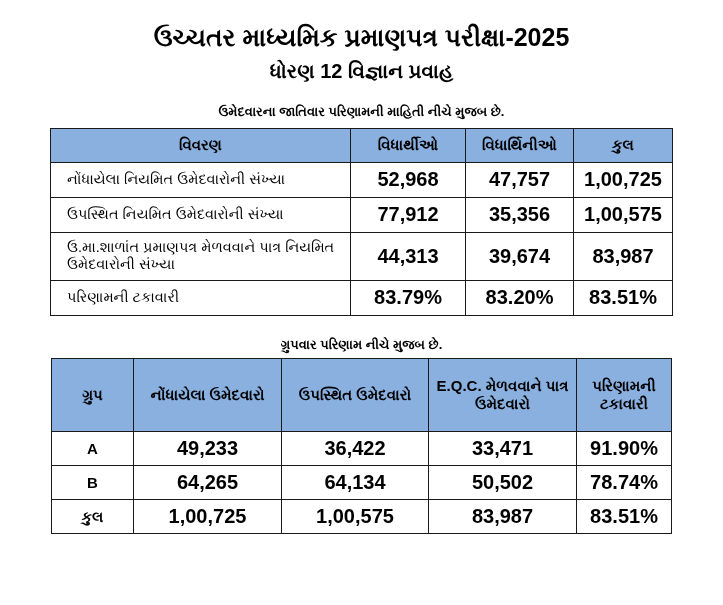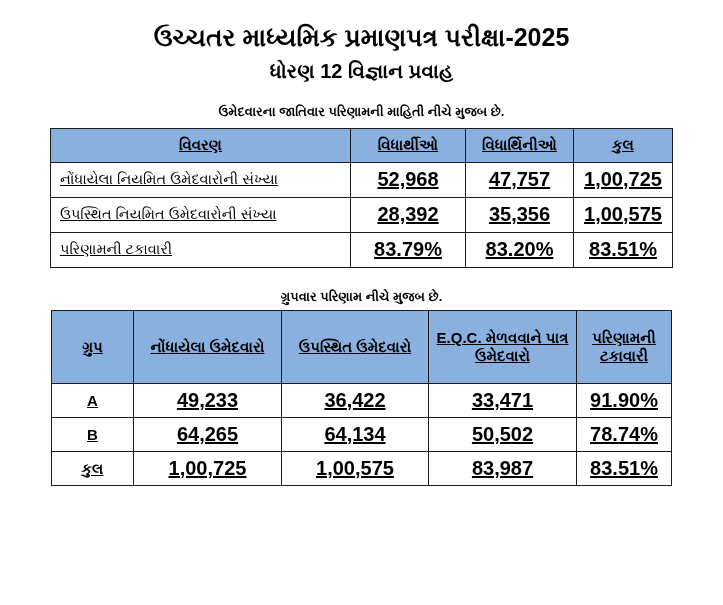--- a/index.html
+++ b/index.html
@@ -46,21 +46,20 @@
     margin: 0;
   }
   .heading-1 { padding-top: 23px; padding-bottom: 9px; }
   .heading-2 { padding-top: 22px; padding-bottom: 6px; }
 
   table.data-table {
     border-collapse: collapse;
     table-layout: fixed;
     margin: 0 auto;
     background: #0ea5e9;
-    text-decoration: underline;
   }
   table.data-table td, table.data-table th {
     border: 1px solid #1a1a1a;
     padding: 0 6px;
     font-size: 20px;
     font-weight: bold;
     vertical-align: middle;
     line-height: 1.18;
     background: #ffffff;
   }
@@ -70,21 +69,21 @@
     font-size: 15px;
   }
   
   #table-caste { width: 622px; }
   #table-caste col.c0 { width: 300px; }
   #table-caste col.c1 { width: 115px; }
   #table-caste col.c2 { width: 108px; }
   #table-caste col.c3 { width: 99px; }
   #table-caste tbody td.label-cell {
     text-align: left;
-    padding-left: 9px;
+    padding-left: 16px;
     font-weight: normal;
     font-size: 14.5px;
   }
   #table-caste tbody td.num-cell {
     text-align: center;
   }
   #table-caste thead th { height: 33px; }
   #table-caste tbody tr.r-tall td { height: 47px; }
   #table-caste tbody tr.r-std td { height: 34px; }
 
@@ -126,23 +125,29 @@
     </thead>
     <tbody>
       <tr class="r-std">
         <td class="label-cell">નોંધાયેલા નિયમિત ઉમેદવારોની સંખ્યા</td>
         <td class="num-cell">52,968</td>
         <td class="num-cell">47,757</td>
         <td class="num-cell">1,00,725</td>
       </tr>
       <tr class="r-std">
         <td class="label-cell">ઉપસ્થિત નિયમિત ઉમેદવારોની  સંખ્યા</td>
-        <td class="num-cell">28,392</td>
+        <td class="num-cell">77,912</td>
         <td class="num-cell">35,356</td>
         <td class="num-cell">1,00,575</td>
+      </tr>
+      <tr class="r-tall">
+        <td class="label-cell">ઉ.મા.શાળાંત પ્રમાણપત્ર મેળવવાને પાત્ર નિયમિત ઉમેદવારોની સંખ્યા</td>
+        <td class="num-cell">44,313</td>
+        <td class="num-cell">39,674</td>
+        <td class="num-cell">83,987</td>
       </tr>
       <tr class="r-std">
         <td class="label-cell">પરિણામની ટકાવારી</td>
         <td class="num-cell">83.79%</td>
         <td class="num-cell">83.20%</td>
         <td class="num-cell">83.51%</td>
       </tr>
     </tbody>
   </table>
 

